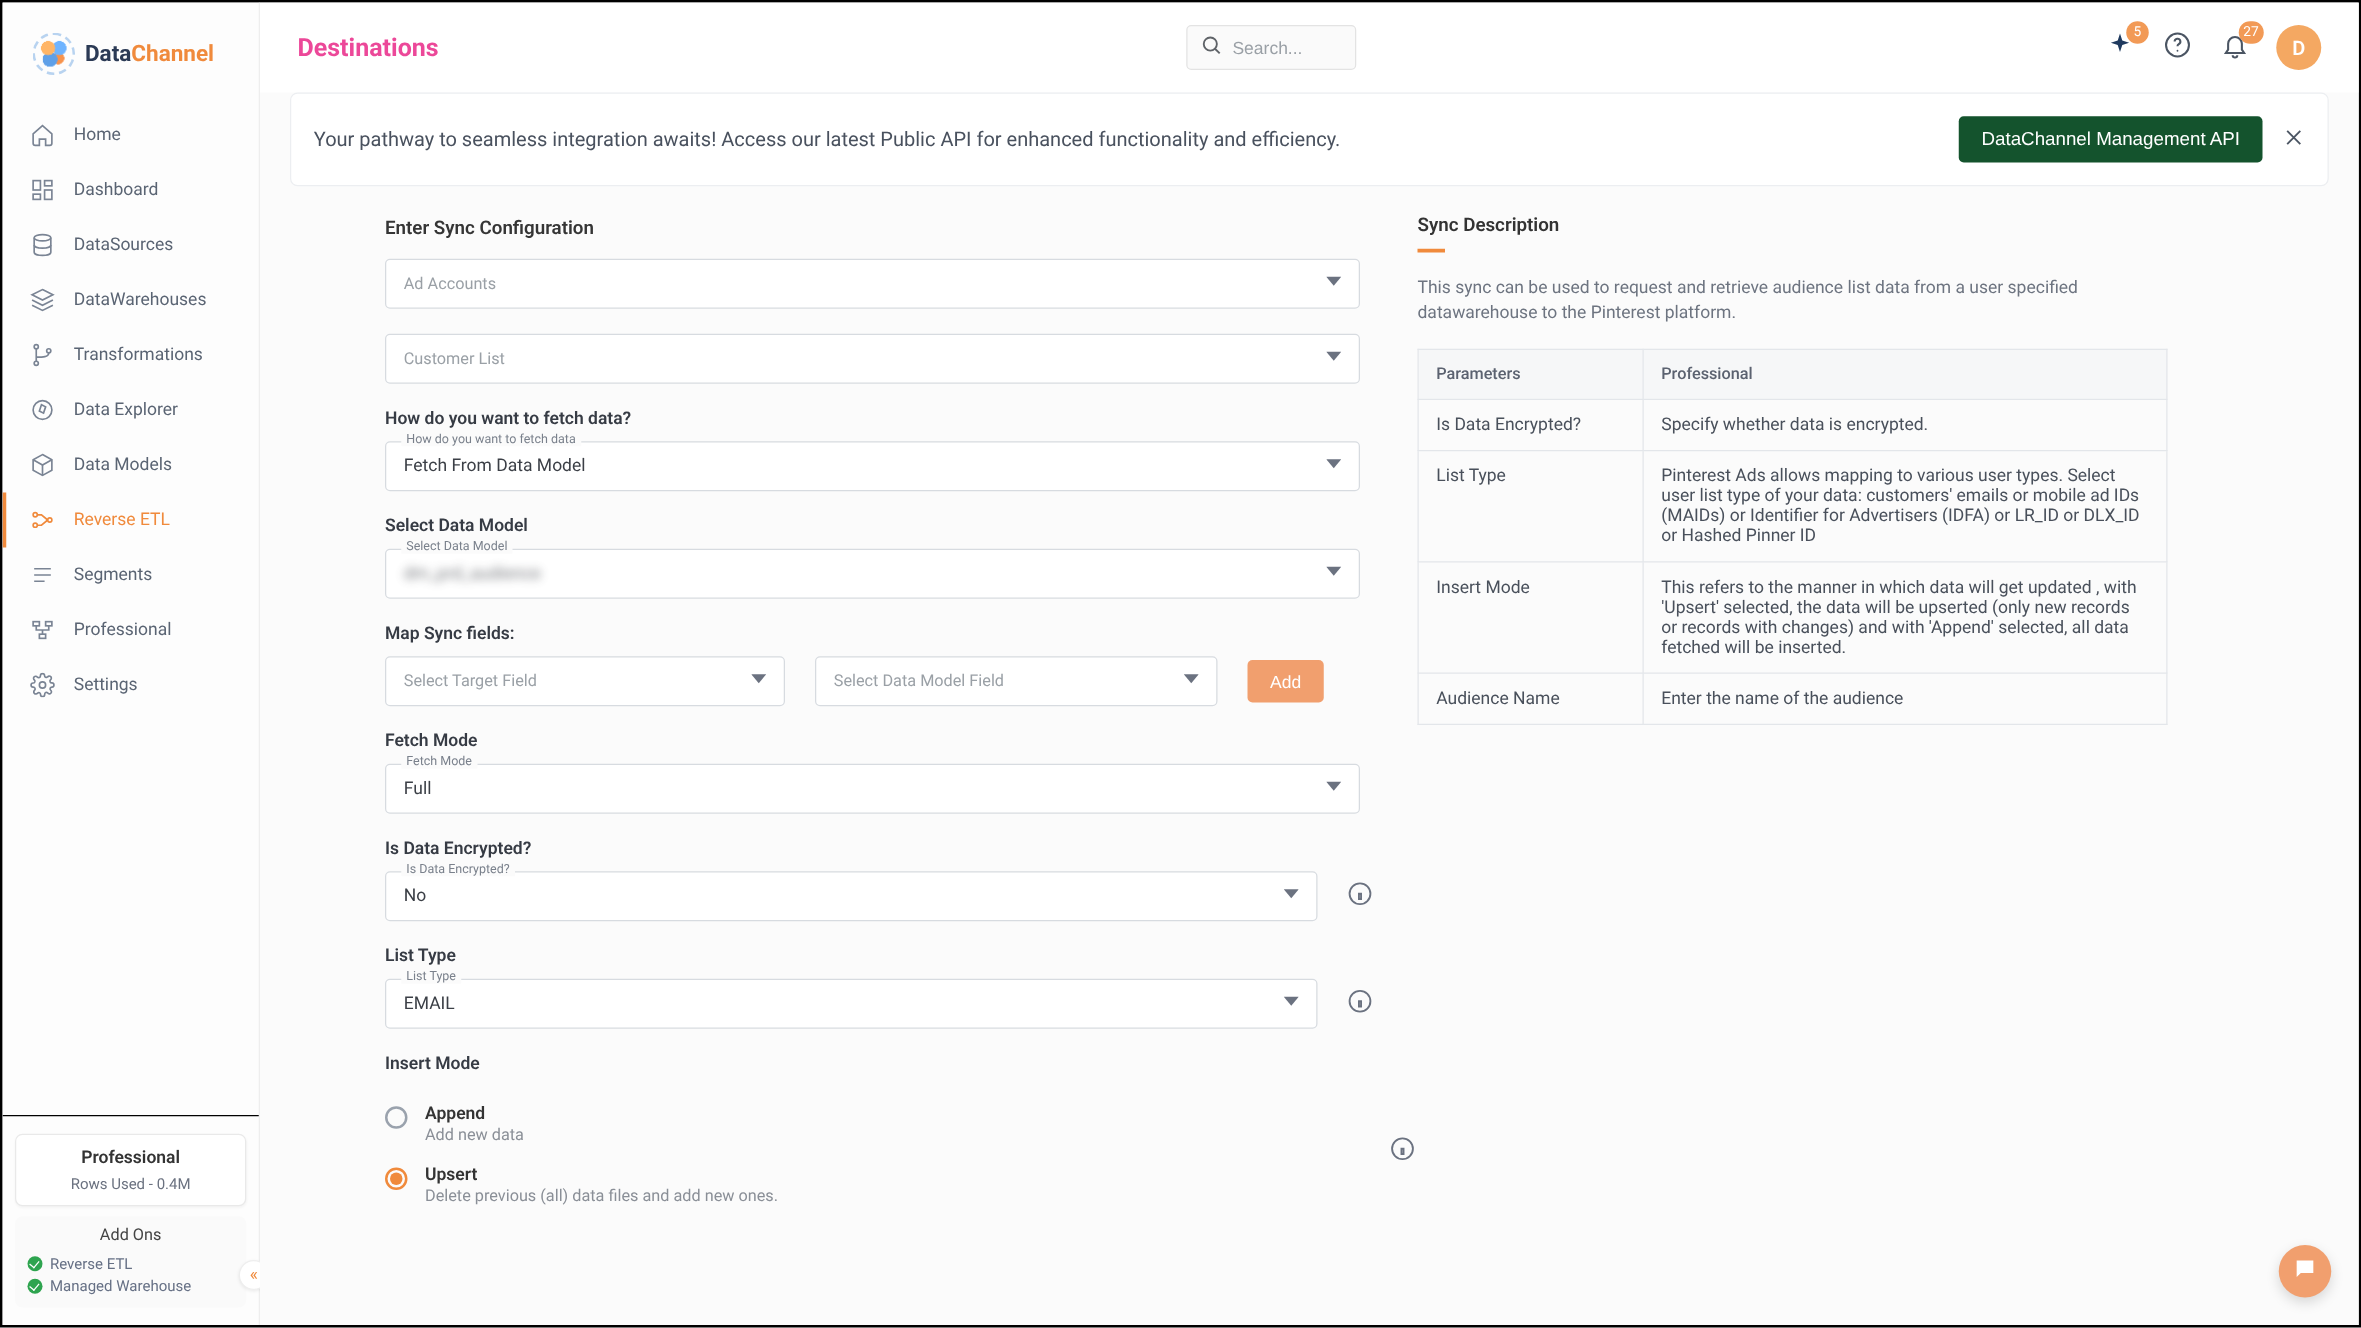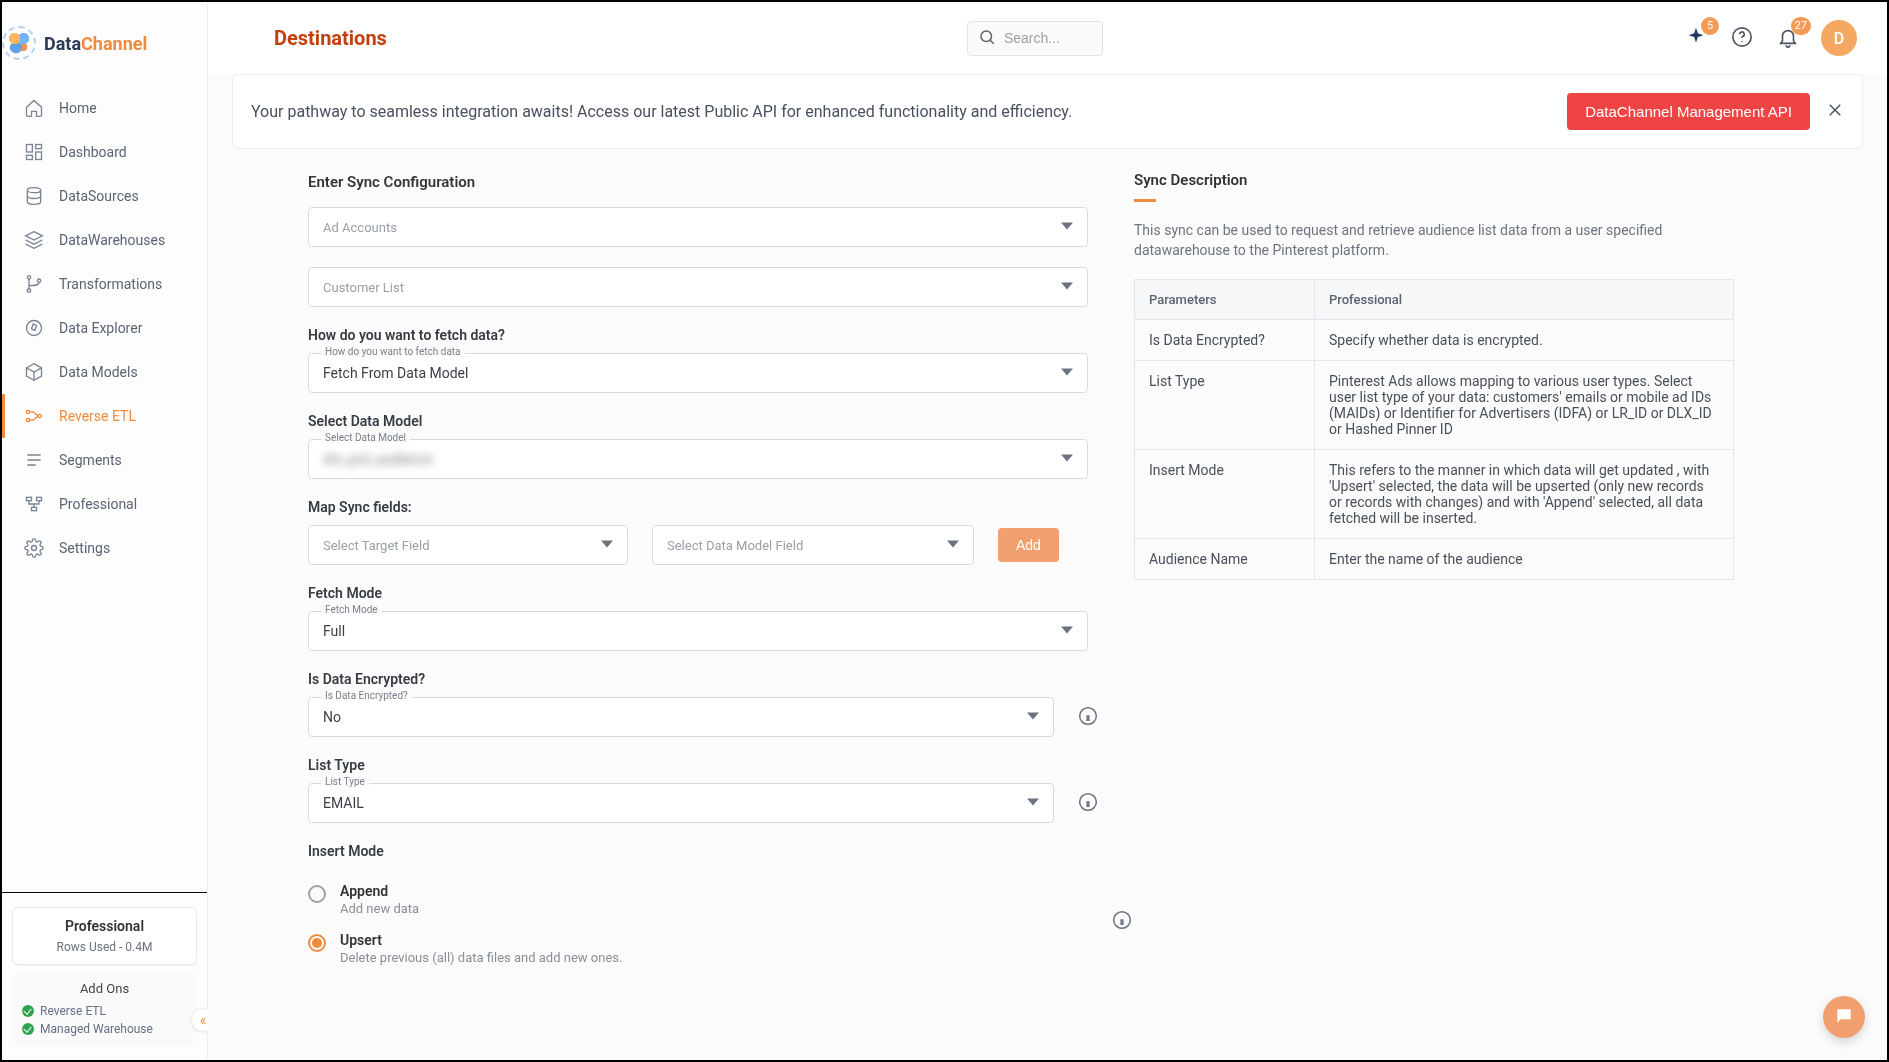--- a/index.html
+++ b/index.html
@@ -19,21 +19,21 @@
   
   .sidebar {
     width: 206px;
     background: #fdfdfd;
     border-right: 1px solid #eee;
     display: flex;
     flex-direction: column;
     position: relative;
   }
   .logo-row {
-    display: flex; align-items: center; gap: 8px; padding: 24px 16px 26px 0;
+    display: flex; align-items: center; gap: 8px; padding: 24px 16px 26px 24px;
   }
   .logo-mark {
     width: 34px; height: 34px; border-radius: 50%;
     background: radial-gradient(circle at 35% 35%, #ffb566 0 20%, transparent 21%),
                 radial-gradient(circle at 65% 35%, #6fb4ff 0 20%, transparent 21%),
                 radial-gradient(circle at 40% 65%, #5fa0e8 0 22%, transparent 23%),
                 radial-gradient(circle at 62% 62%, #f7934d 0 18%, transparent 19%);
     border: 2px dashed #b8d3f0;
   }
   .logo-text { font-weight: 700; font-size: 18px; color: #2b3a55; }
@@ -78,21 +78,21 @@
     border: 1px solid #eee; display:flex; align-items:center; justify-content:center;
     color: #f08a3c; font-size: 14px; cursor: pointer; box-shadow: 0 1px 3px rgba(0,0,0,.08);
   }
 
   
   .main { flex: 1; display:flex; flex-direction:column; background:#fbfbfb; position:relative; overflow:hidden; }
   .topbar {
     display:flex; align-items:center; padding: 18px 30px 18px 30px;
     background:#fff;
   }
-  .page-title { font-size: 20px; font-weight: 700; color: #c2410c; margin-left: 36px; }
+  .page-title { font-size: 20px; font-weight: 700; color: #ec4899; }
   .searchbox {
     margin: 0 auto; width: 136px; display:flex; align-items:center;
     border:1px solid #e3e3e3; border-radius:4px; padding:6px 10px; background:#fafafa;
     color:#9aa0a6;
   }
   .searchbox svg { stroke:#5f6368; fill:none; stroke-width:2; }
   .searchbox input { border:none; background:transparent; outline:none; margin-left:8px; font-size:14px; width:100px; color:#555; }
   .searchbox input::placeholder { color:#9aa0a6; }
   .top-icons { display:flex; align-items:center; gap:20px; }
   .icon-btn { position:relative; width:26px; height:26px; display:flex; align-items:center; justify-content:center; cursor:pointer; }
@@ -106,21 +106,21 @@
 
   
   .banner {
     display:flex; align-items:center; justify-content:space-between;
     border:1px solid #eceef1; border-radius:6px; background:#fff;
     margin: 0 24px 0 24px; padding: 18px 18px;
   }
   .banner-text { color:#49515e; font-size:16px; }
   .banner-right { display:flex; align-items:center; gap:16px; }
   .btn-orange {
-    background:#ef4444; color:#fff; border:none; border-radius:4px;
+    background:#14532d; color:#fff; border:none; border-radius:4px;
     padding:10px 18px; font-size:15px; cursor:pointer;
   }
   .close-x { cursor:pointer; color:#4b5563; }
   .close-x svg{ stroke:#4b5563; fill:none; stroke-width:2;}
 
   
   .content { display:flex; gap:36px; padding: 22px 48px 30px 100px; overflow:auto; flex:1; }
   .col-left { width: 790px; }
   .col-right { flex: 0 0 600px; }
 

